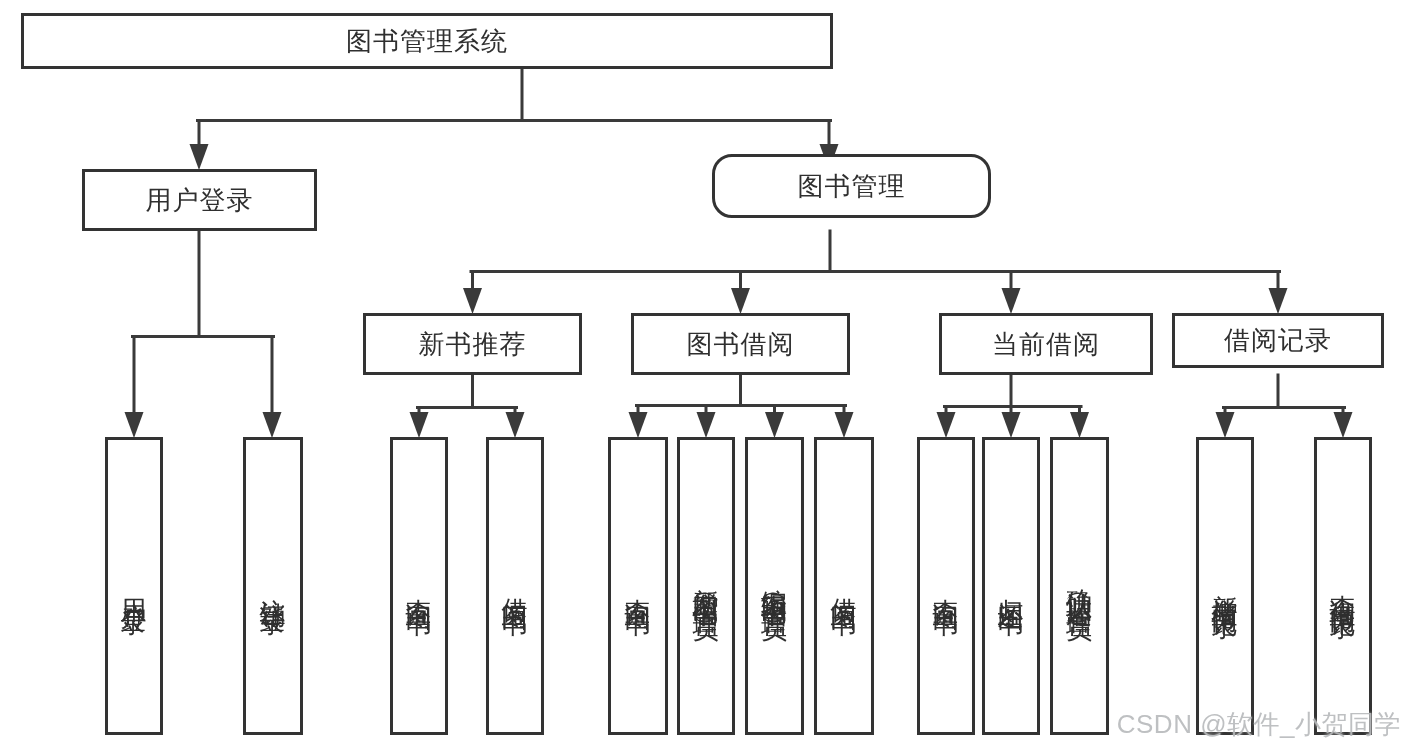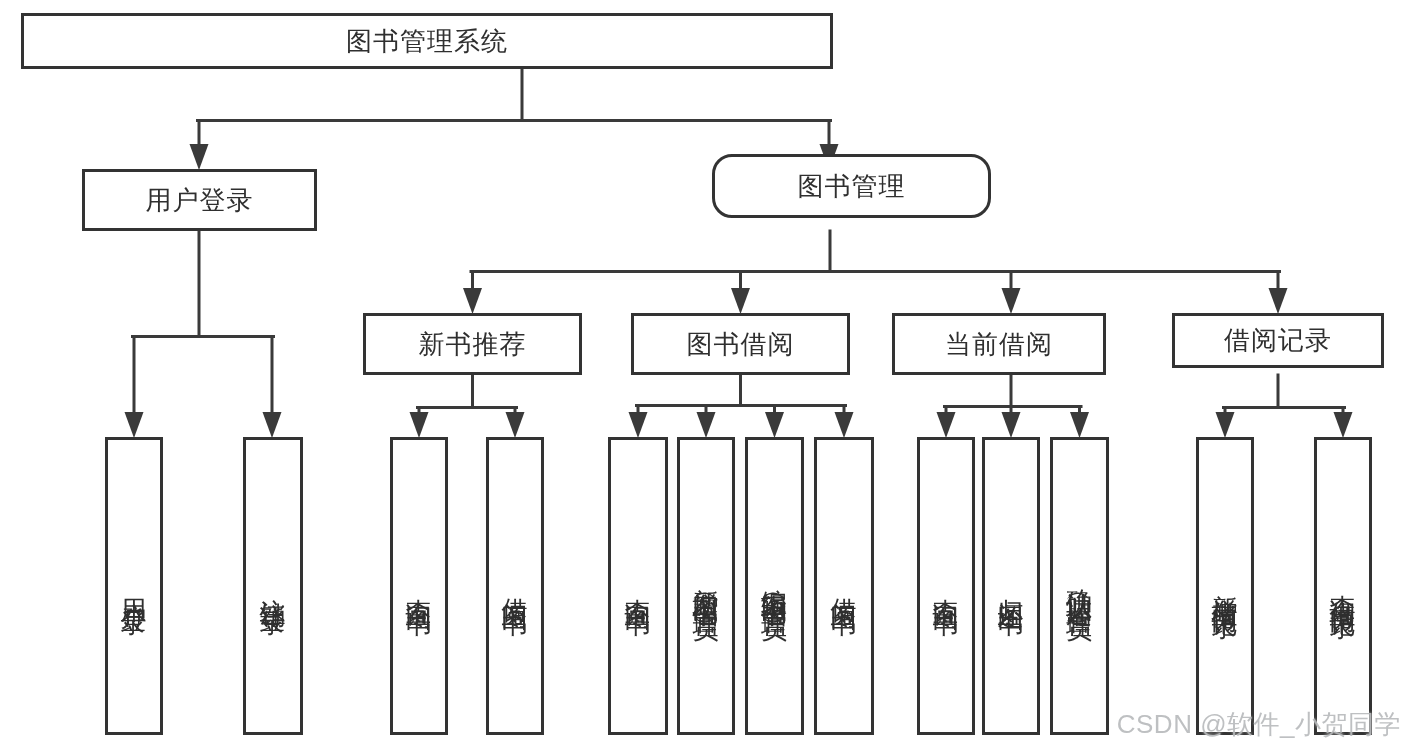--- a/index.html
+++ b/index.html
@@ -80,21 +80,21 @@
   <div class="box hbox" style="left:712px;top:154px;width:279px;height:64px;border-radius:20px;">
     <span class="lbl">图书管理</span>
   </div>
 
   <div class="box hbox" style="left:363px;top:313px;width:219px;height:62px;">
     <span class="lbl">新书推荐</span>
   </div>
   <div class="box hbox" style="left:631px;top:313px;width:219px;height:62px;">
     <span class="lbl">图书借阅</span>
   </div>
-  <div class="box hbox" style="left:892px;top:313px;width:214px;height:62px;">
+  <div class="box hbox" style="left:939px;top:313px;width:214px;height:62px;">
     <span class="lbl">当前借阅</span>
   </div>
   <div class="box hbox" style="left:1172px;top:313px;width:212px;height:55px;">
     <span class="lbl">借阅记录</span>
   </div>
 
   <div class="box vbox" style="left:105px;top:437px;width:58px;height:298px;">
     <span class="lbl">用户登录</span>
   </div>
   <div class="box vbox" style="left:243px;top:437px;width:60px;height:298px;">

